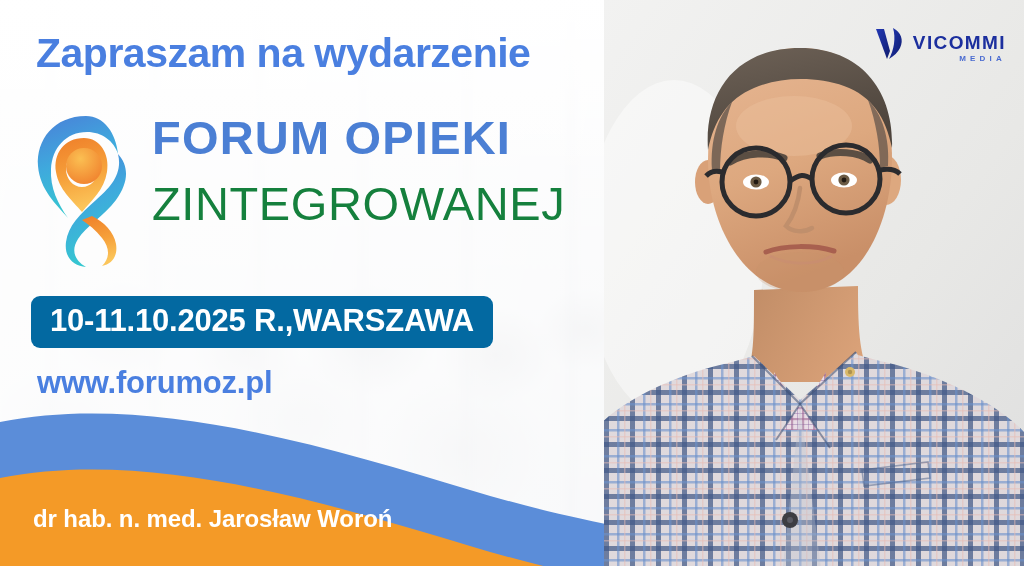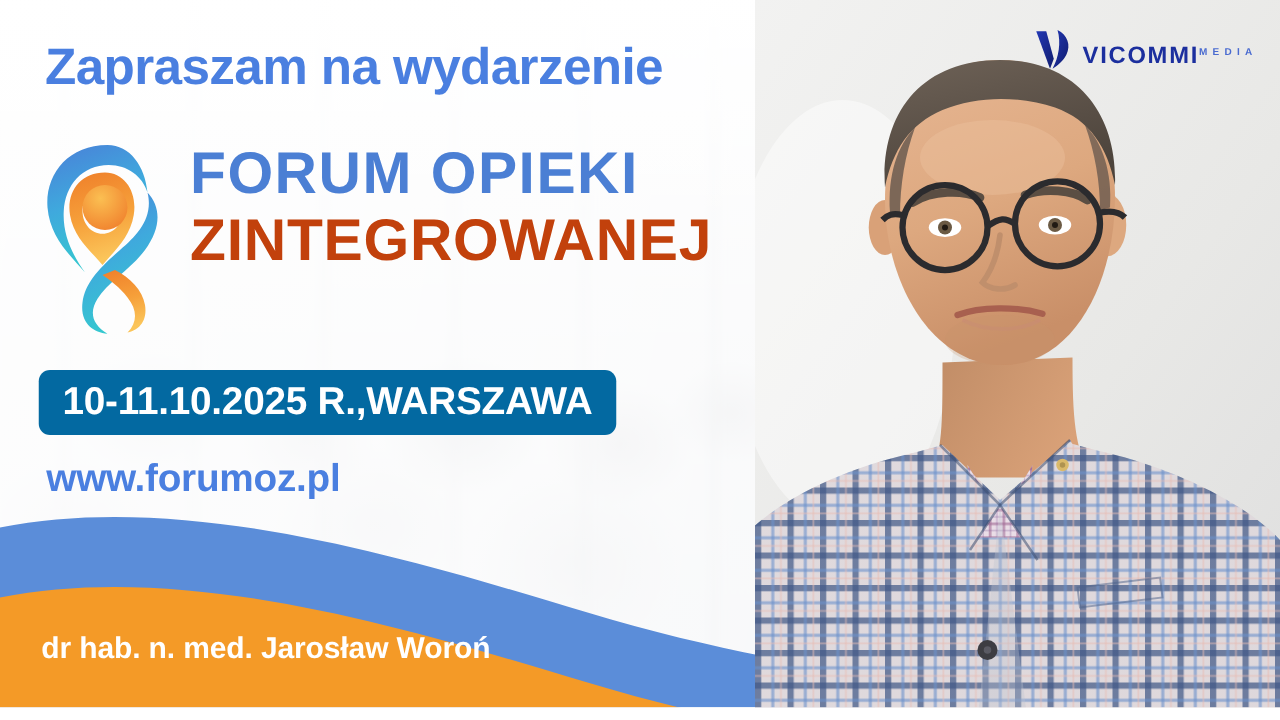--- a/index.html
+++ b/index.html
@@ -100,25 +100,25 @@
   }
   .logo-line1 {
     font-size: 47px;
     font-weight: bold;
     color: #4b7fd4;
     letter-spacing: 1.2px;
     white-space: nowrap;
   }
   .logo-line2 {
     font-size: 47px;
-    font-weight: bold;
-    color: #c2410c;
+    font-weight: normal;
+    color: #15803d;
     letter-spacing: 0.6px;
     white-space: nowrap;
-    margin-top: 7px;
+    margin-top: 19px;
   }
 
   
   .date-badge {
     position: absolute;
     left: 31px;
     top: 296px;
     background: #0369a1;
     color: #ffffff;
     font-size: 31px;
@@ -168,21 +168,21 @@
   .vicommi {
     position: absolute;
     right: 18px;
     top: 22px;
     display: flex;
     align-items: center;
     gap: 8px;
   }
   .vicommi-mark { width: 30px; height: 34px; flex: none; }
   .vicommi-mark svg { display: block; width: 100%; height: 100%; }
-  .vicommi-words { display: flex; flex-direction: row; line-height: 1; margin-top: 11px; }
+  .vicommi-words { display: flex; flex-direction: column; line-height: 1; margin-top: 11px; }
   .vicommi-name {
     font-size: 19px;
     font-weight: bold;
     color: #1c2f9e;
     letter-spacing: 1.4px;
   }
   .vicommi-sub {
     font-size: 8px;
     font-weight: bold;
     color: #4a6bd0;

